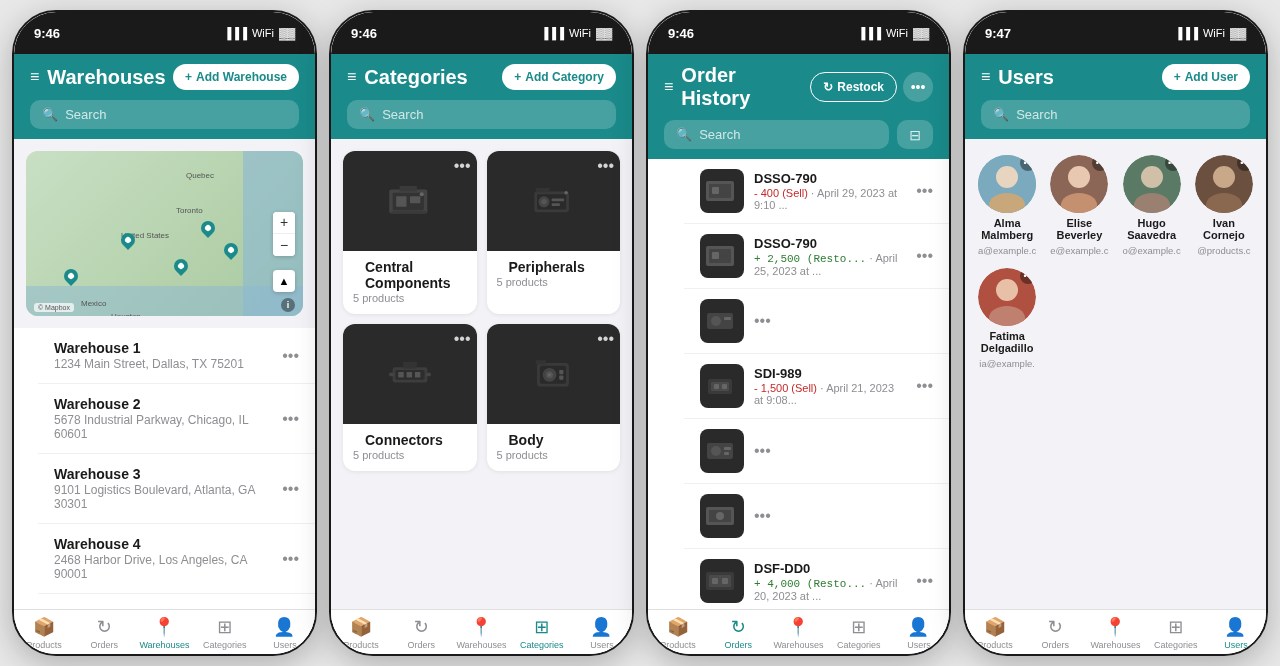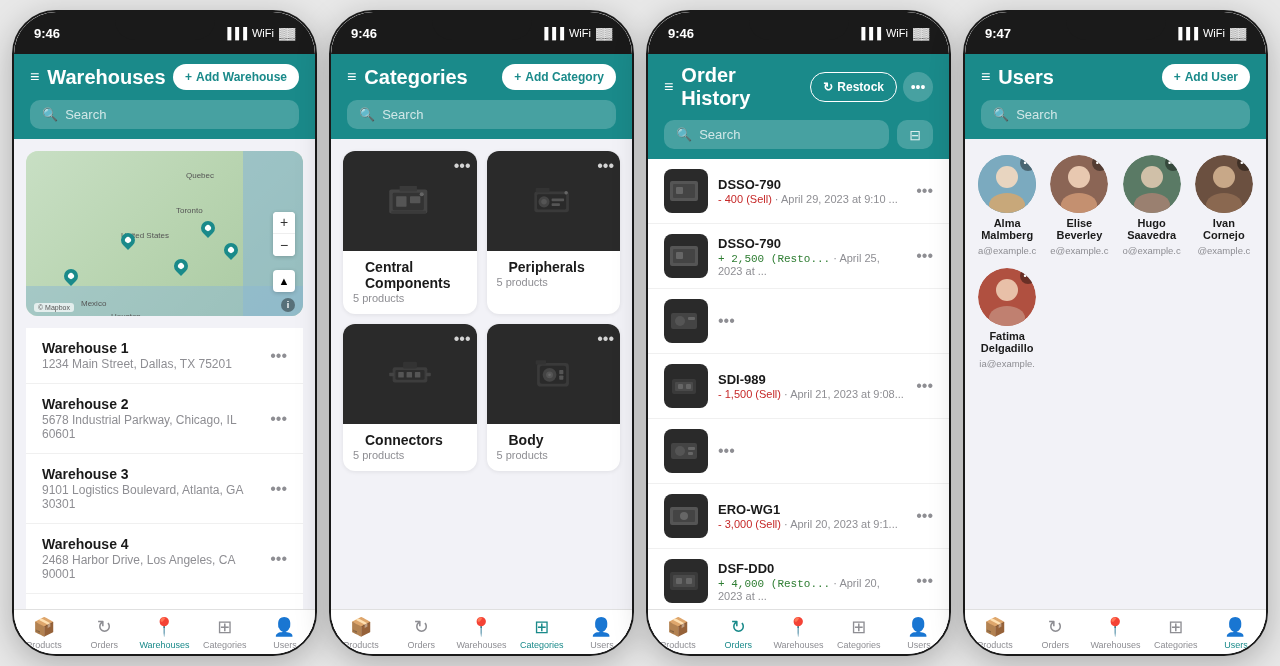--- a/index.html
+++ b/index.html
@@ -284,21 +284,22 @@
       border-radius: 50%;
       display: flex;
       align-items: center;
       justify-content: center;
       color: #fff;
       font-size: 9px;
       font-weight: 700;
     }
     .warehouse-list {
       background: #fff;
-      margin: 12px;
+      margin: 0;
+      padding-left: 24px;
     }
     .warehouse-item {
       padding: 12px 16px;
       border-bottom: 1px solid #f0f0f0;
       display: flex;
       align-items: center;
       justify-content: space-between;
     }
     .warehouse-info .w-name {
       font-size: 14px;
@@ -357,20 +358,21 @@
     }
     .cat-count {
       font-size: 11px;
       color: #8e8e93;
       margin-top: 1px;
     }
 
     
     .order-list {
       background: #fff;
+      padding-left: 36px;
     }
     .order-item {
       padding: 10px 16px;
       border-bottom: 1px solid #f0f0f0;
       display: flex;
       align-items: center;
       gap: 10px;
     }
     .order-thumb {
       width: 44px;
@@ -844,24 +846,20 @@
             <button class="dots-btn">•••</button>
           </div>
           <div class="order-item">
             <div class="order-thumb">
               <svg width="36" height="32" viewBox="0 0 36 32" fill="none">
                 <rect x="2" y="7" width="28" height="18" rx="2" fill="#555"></rect>
                 <rect x="5" y="10" width="22" height="12" rx="1" fill="#444"></rect>
                 <circle cx="16" cy="16" r="4" fill="#666"></circle>
               </svg>
             </div>
-            <div class="order-info">
-              <div class="order-name">ERO-WG1</div>
-              <div class="order-detail"><span class="negative">- 3,000 (Sell)</span> · April 20, 2023 at 9:1...</div>
-            </div>
             <button class="dots-btn">•••</button>
           </div>
           <div class="order-item">
             <div class="order-thumb">
               <svg width="36" height="32" viewBox="0 0 36 32" fill="none">
                 <rect x="2" y="7" width="28" height="18" rx="2" fill="#3a3a3a"></rect>
                 <rect x="5" y="10" width="22" height="12" rx="1" fill="#4a4a4a"></rect>
                 <rect x="8" y="13" width="6" height="6" rx="1" fill="#666"></rect>
                 <rect x="18" y="13" width="6" height="6" rx="1" fill="#666"></rect>
               </svg>
@@ -975,21 +973,21 @@
           <div class="user-card">
             <div class="user-avatar" style="position:relative;">
               <svg width="58" height="58" viewBox="0 0 58 58" fill="none">
                 <rect width="58" height="58" rx="29" fill="#6b5040"></rect>
                 <circle cx="29" cy="22" r="11" fill="#c8a888"></circle>
                 <ellipse cx="29" cy="50" rx="18" ry="12" fill="#8a6850"></ellipse>
               </svg>
               <div class="user-dots">•••</div>
             </div>
             <div class="user-name">Ivan Cornejo</div>
-            <div class="user-email">@example.c</div>
+            <div class="user-email">@products.c</div>
           </div>
 
           <div class="user-card">
             <div class="user-avatar" style="position:relative;">
               <svg width="58" height="58" viewBox="0 0 58 58" fill="none">
                 <rect width="58" height="58" rx="29" fill="#b05040"></rect>
                 <circle cx="29" cy="22" r="11" fill="#e8c0a8"></circle>
                 <ellipse cx="29" cy="50" rx="18" ry="12" fill="#c08070"></ellipse>
               </svg>
               <div class="user-dots">•••</div>

